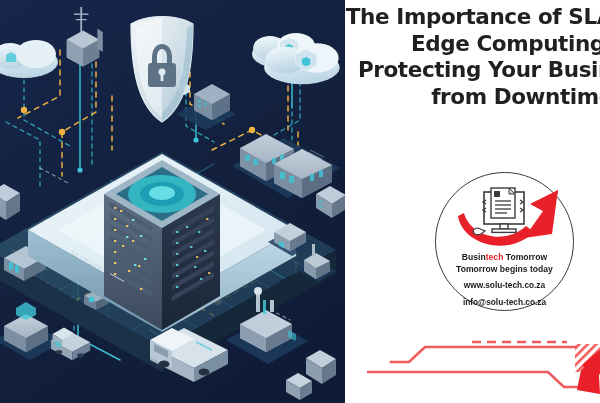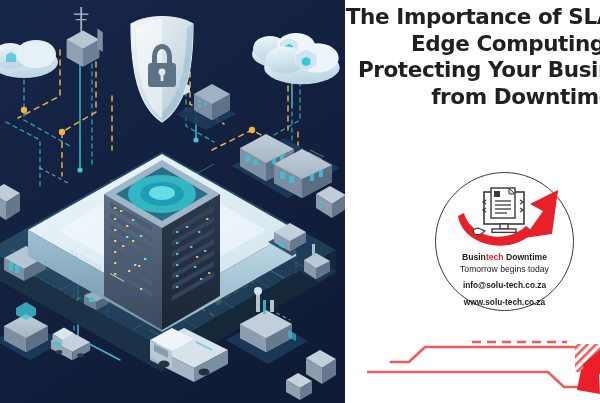--- a/index.html
+++ b/index.html
@@ -59,21 +59,21 @@
     text-align:center;
   }
   .logo-line1 {
     font-family:"Liberation Sans", sans-serif;
     font-size:8.6px; font-weight:bold; color:#1b1b1b;
     line-height:11.5px; white-space:nowrap;
   }
   .logo-line1 .tech { color:#e8202a; }
   .logo-line2 {
     font-family:"Liberation Sans", sans-serif;
-    font-size:8.6px; font-weight:normal; color:#1b1b1b;
+    font-size:8.6px; font-weight:bold; color:#1b1b1b;
     line-height:11.5px; white-space:nowrap;
   }
   .logo-url {
     margin-top:5px;
     font-family:"Liberation Sans", sans-serif;
     font-size:8.3px; font-weight:bold; color:#1b1b1b;
     line-height:11.5px; white-space:nowrap;
   }
 
   
@@ -554,24 +554,24 @@
           </g>
 
           <rect x="54" y="44" width="8" height="5" fill="#ffffff" stroke="#3b3b3b" stroke-width="1.4"></rect>
           <rect x="46" y="49" width="24" height="3.4" fill="#ffffff" stroke="#3b3b3b" stroke-width="1.4"></rect>
 
           <path d="M32 48 c-4 0 -6 3 -4 5 c1 2 5 2 7 1 l4 -3 z" fill="#ffffff" stroke="#3b3b3b" stroke-width="1.2"></path>
         </g>
       </svg>
 
       <div class="logo-text">
-        <div class="logo-line1"><span>Busin</span><span class="tech">tech</span><span> Downtime</span></div>
+        <div class="logo-line1"><span>Busin</span><span class="tech">tech</span><span> Tomorrow</span></div>
         <div class="logo-line2">Tomorrow begins today</div>
+        <div class="logo-url">www.solu-tech.co.za</div>
         <div class="logo-url">info@solu-tech.co.za</div>
-        <div class="logo-url">www.solu-tech.co.za</div>
       </div>
     </div>
 
     <svg class="deco" viewBox="0 0 233 60" xmlns="http://www.w3.org/2000/svg">
       <defs>
         <pattern id="hatch" width="6" height="6" patternUnits="userSpaceOnUse" patternTransform="rotate(45)">
           <rect width="2.6" height="6" fill="#ef5a5a"></rect>
         </pattern>
       </defs>
 

